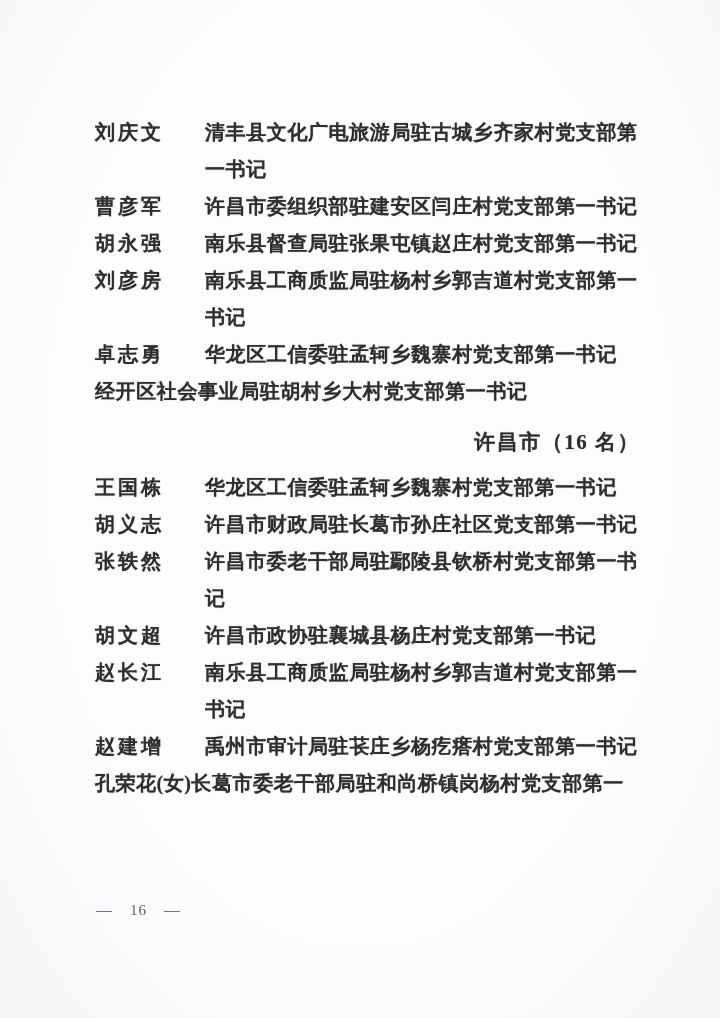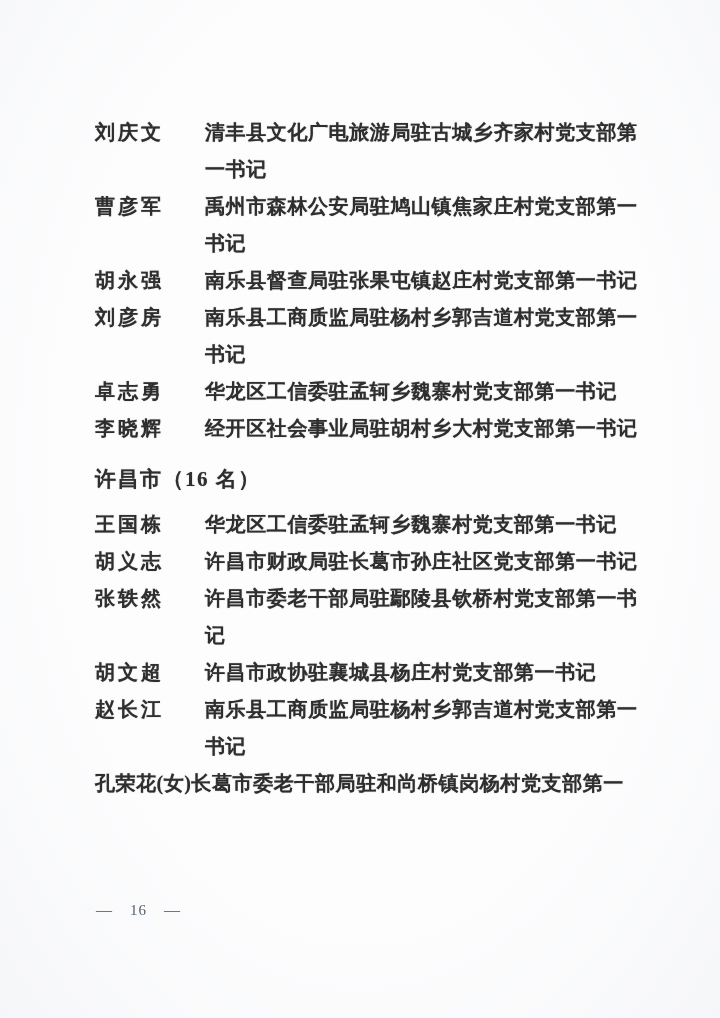--- a/index.html
+++ b/index.html
@@ -63,21 +63,21 @@
     letter-spacing: 0.5px;
   }
   .row.inline .pos {
     display: inline;
     width: auto;
     text-align: right;
   }
   .section-header {
     margin-top: 14px;
     margin-bottom: 8px;
-    text-align: left;
+    text-align: right;
     font-size: 21px;
     line-height: 37px;
     letter-spacing: 1.5px;
     font-weight: 700;
   }
   .footer {
     position: absolute;
     left: 96px;
     top: 901px;
     display: flex;
@@ -100,36 +100,35 @@
   <div class="scan-tint"></div>
 
   <div class="content">
 
     <div class="row">
       <span class="name">刘庆文</span>
       <span class="pos">清丰县文化广电旅游局驻古城乡齐家村党支部第一书记</span>
     </div>
     <div class="row">
       <span class="name">曹彦军</span>
-      <span class="pos">禹州市森林公安局驻鸠山镇焦家庄村党支部第一书记</span>
+      <span class="pos">许昌市委组织部驻建安区闫庄村党支部第一书记</span>
     </div>
     <div class="row">
       <span class="name">胡永强</span>
       <span class="pos">南乐县督查局驻张果屯镇赵庄村党支部第一书记</span>
     </div>
     <div class="row">
       <span class="name">刘彦房</span>
       <span class="pos">南乐县工商质监局驻杨村乡郭吉道村党支部第一书记</span>
     </div>
     <div class="row">
       <span class="name">卓志勇</span>
       <span class="pos">华龙区工信委驻孟轲乡魏寨村党支部第一书记</span>
     </div>
     <div class="row">
-      <span class="name">李晓辉</span>
       <span class="pos">经开区社会事业局驻胡村乡大村党支部第一书记</span>
     </div>
 
     <div class="section-header">许昌市（16 名）</div>
 
     <div class="row">
       <span class="name">王国栋</span>
       <span class="pos">华龙区工信委驻孟轲乡魏寨村党支部第一书记</span>
     </div>
     <div class="row">
@@ -141,20 +140,24 @@
       <span class="pos">许昌市委老干部局驻鄢陵县钦桥村党支部第一书记</span>
     </div>
     <div class="row">
       <span class="name">胡文超</span>
       <span class="pos">许昌市政协驻襄城县杨庄村党支部第一书记</span>
     </div>
     <div class="row">
       <span class="name">赵长江</span>
       <span class="pos">南乐县工商质监局驻杨村乡郭吉道村党支部第一书记</span>
     </div>
+    <div class="row">
+      <span class="name">赵建增</span>
+      <span class="pos">禹州市审计局驻苌庄乡杨疙瘩村党支部第一书记</span>
+    </div>
     <div class="row inline">
       <span class="name">孔荣花(女)</span><span class="pos">长葛市委老干部局驻和尚桥镇岗杨村党支部第一</span>
     </div>
 
   </div>
 
   <div class="footer">
     <span class="dash">—</span>
     <span class="num">16</span>
     <span class="dash">—</span>

